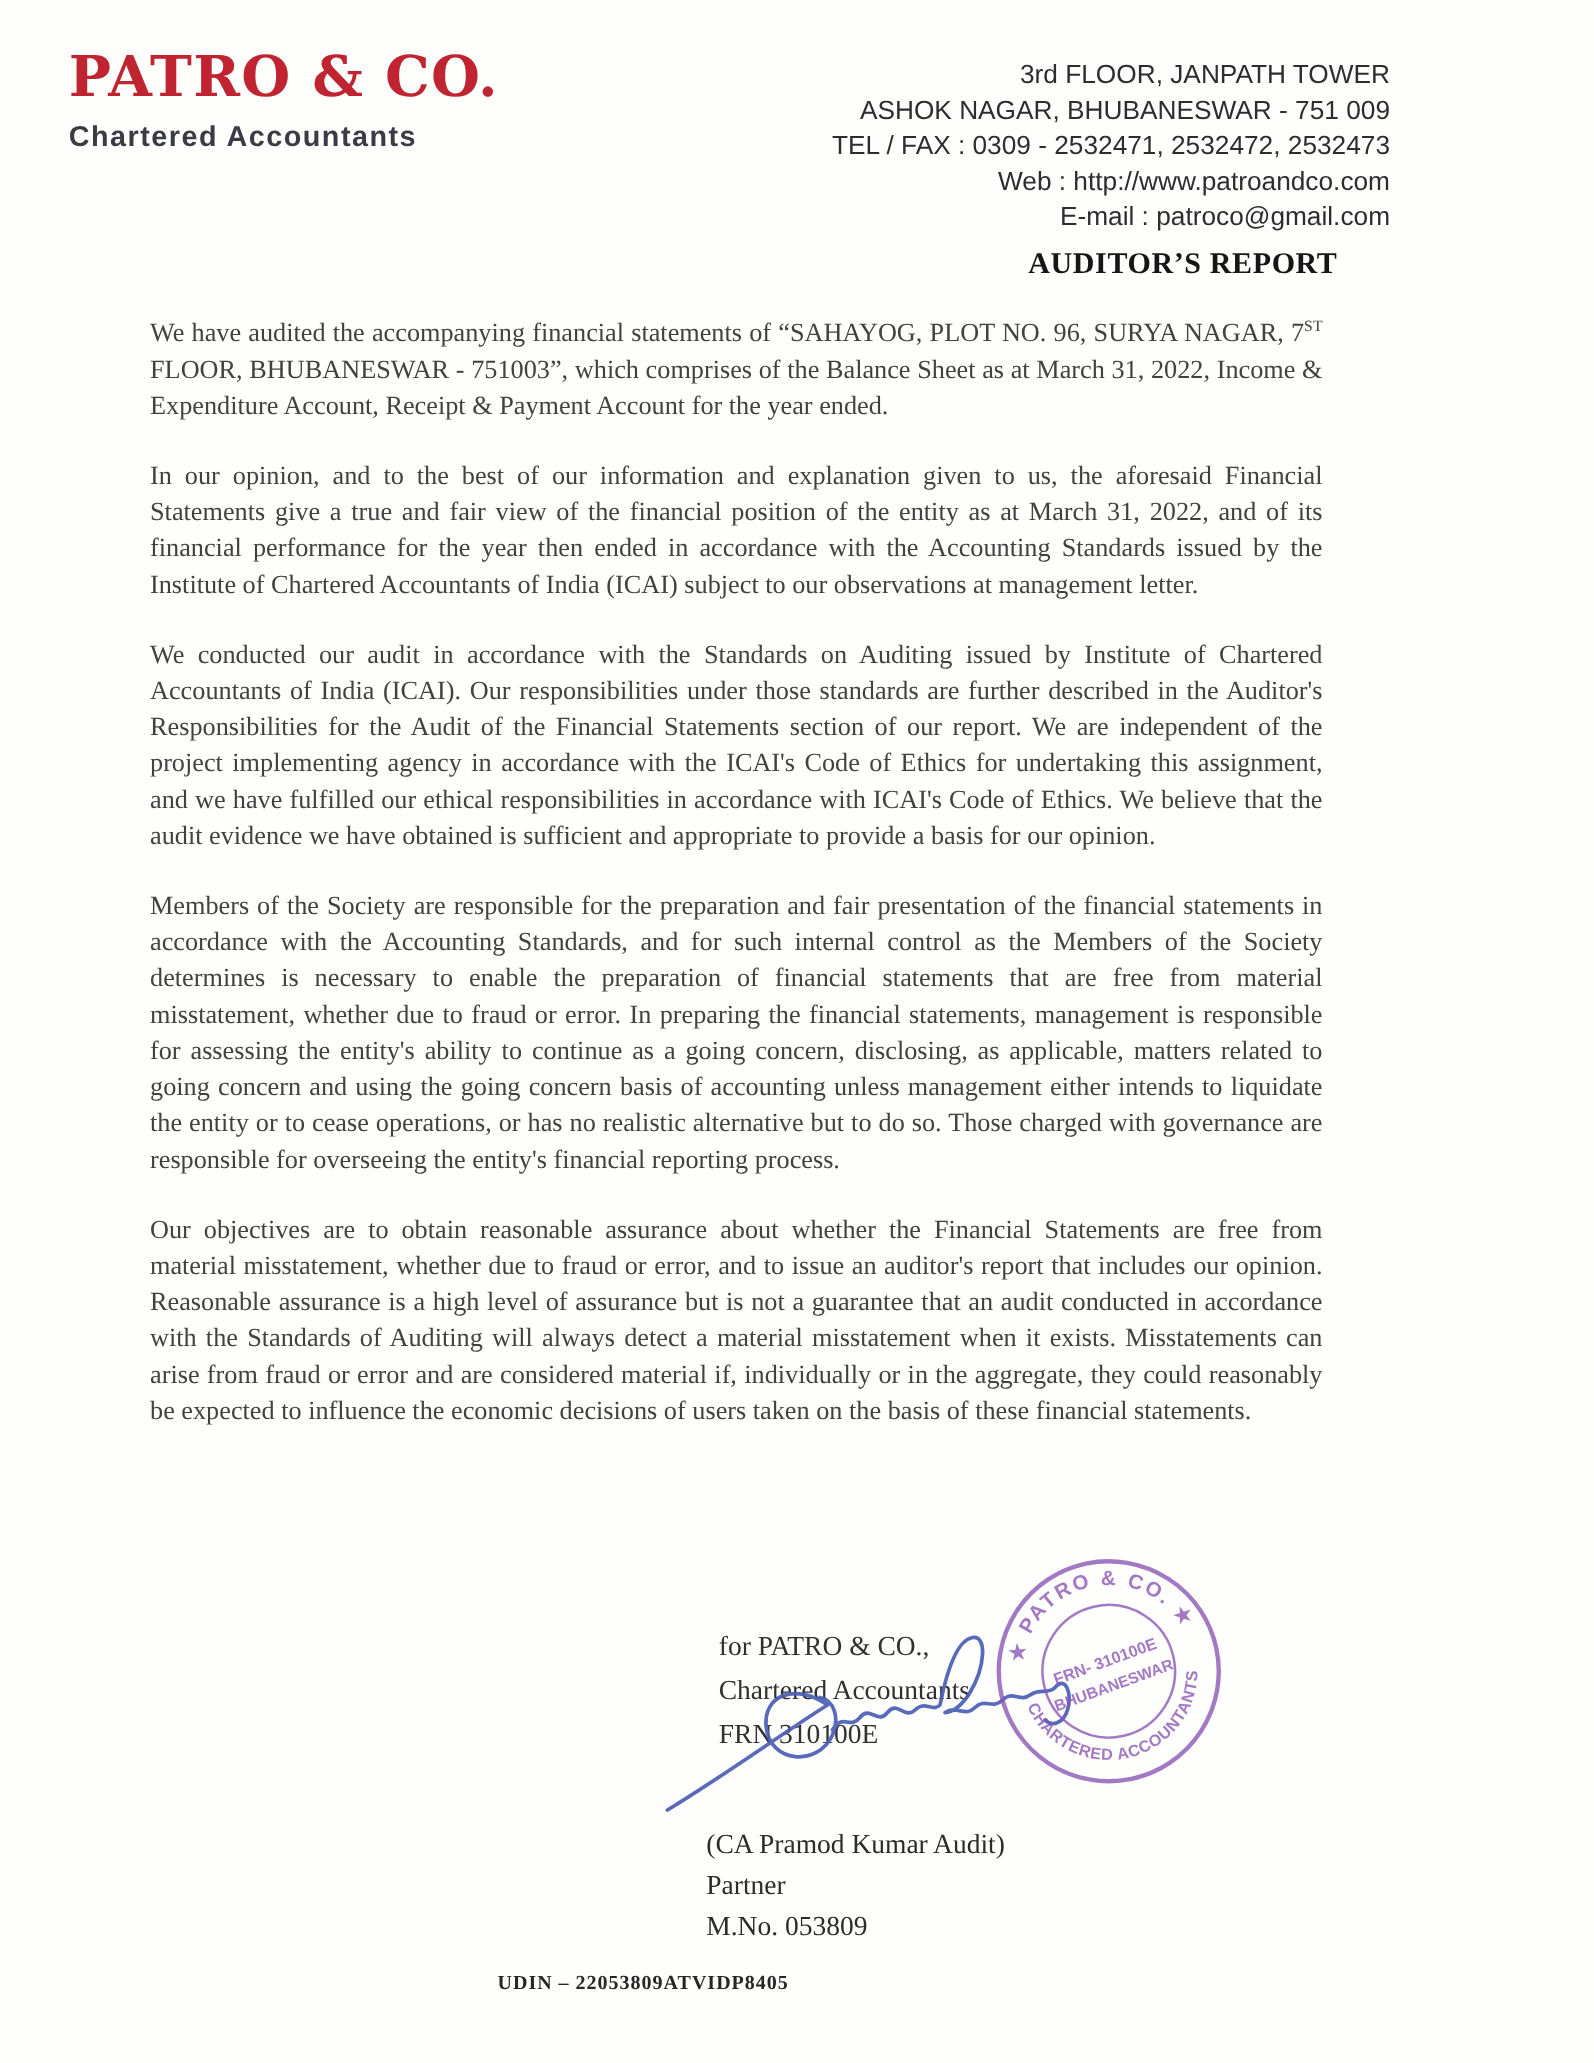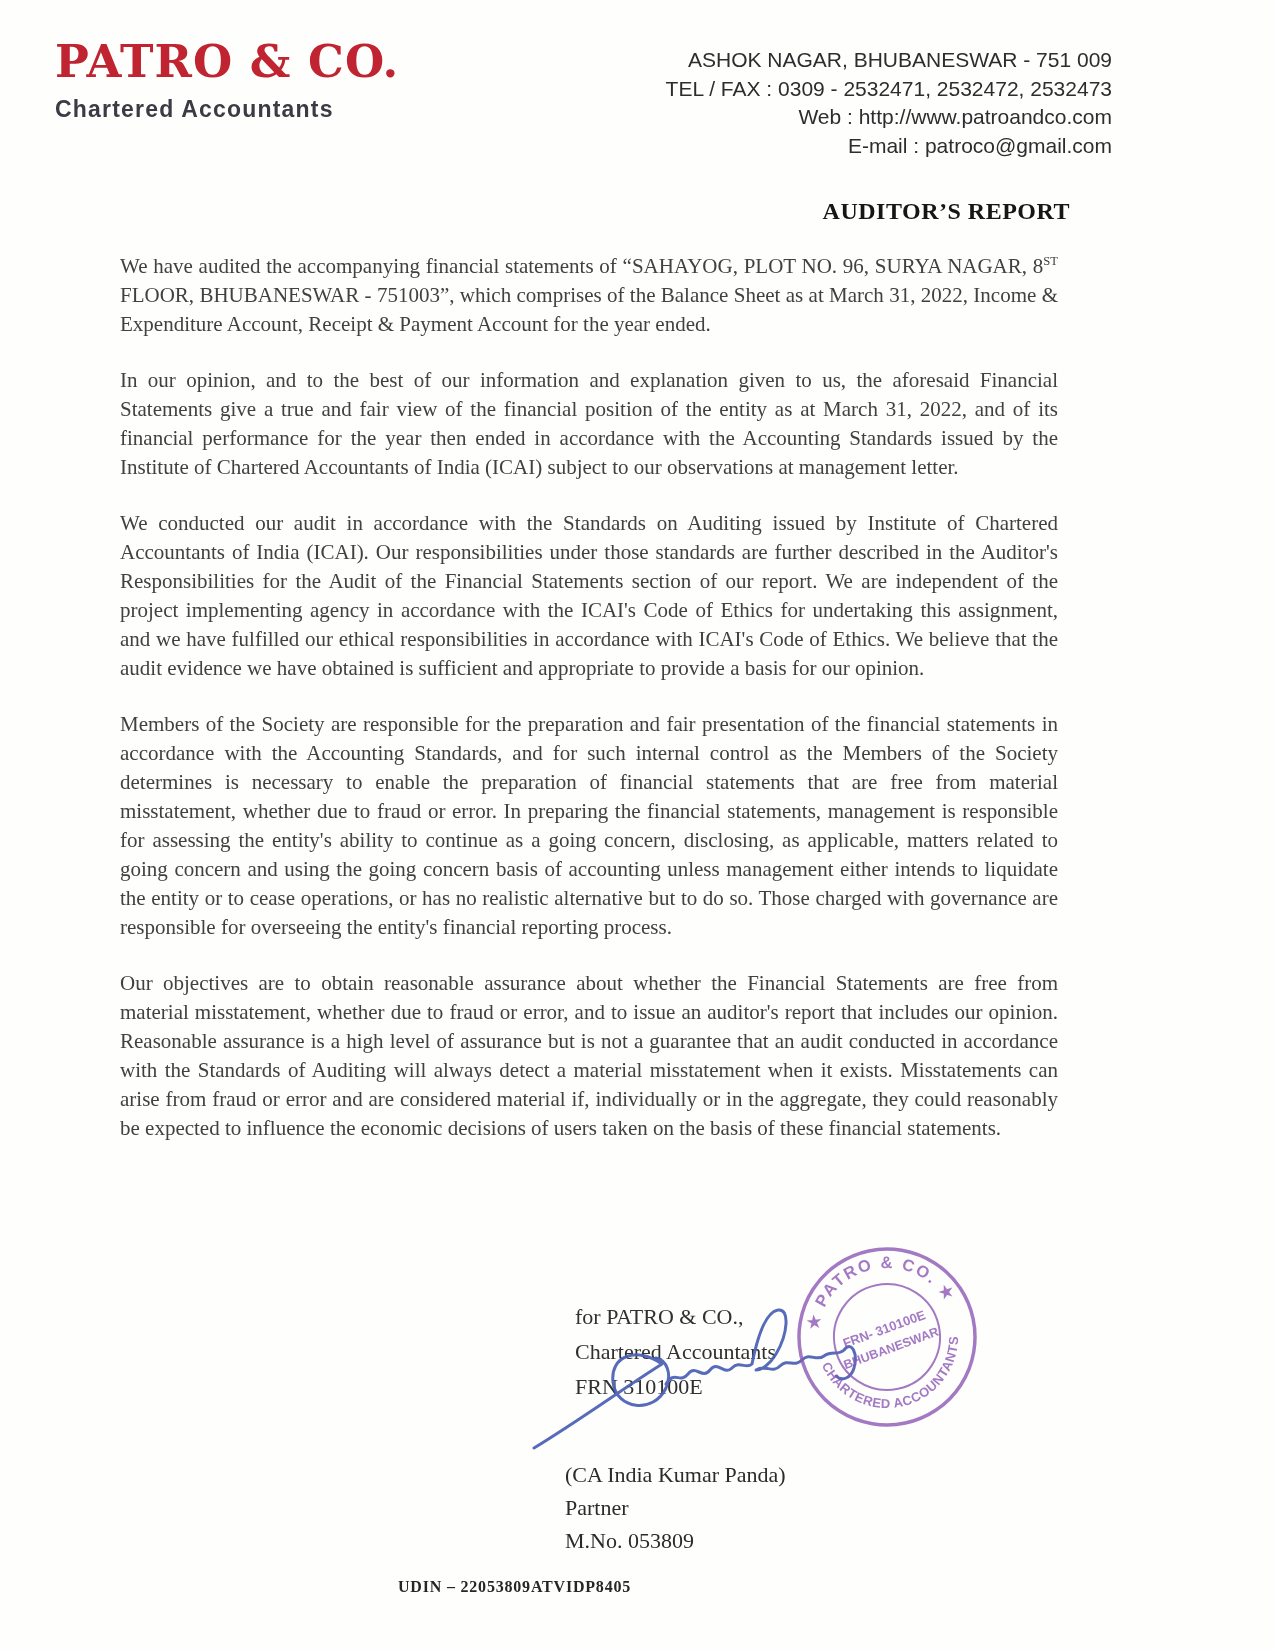--- a/index.html
+++ b/index.html
@@ -68,30 +68,31 @@
 <body>
 
 <div class="page">
 
   <div class="lh-left">
     <div class="firm-name">PATRO &amp; CO.</div>
     <div class="firm-sub">Chartered Accountants</div>
   </div>
 
   <div class="lh-right">
+    <div>3rd FLOOR, JANPATH TOWER</div>
     <div>ASHOK NAGAR, BHUBANESWAR - 751 009</div>
     <div>TEL / FAX : 0309 - 2532471, 2532472, 2532473</div>
     <div>Web : http://www.patroandco.com</div>
     <div>E-mail : patroco@gmail.com</div>
   </div>
 
   <div class="report-title">AUDITOR’S REPORT</div>
 
   <div class="body-copy">
-    <p><span>We have audited the accompanying financial statements of “SAHAYOG, PLOT NO. 96, SURYA NAGAR, 8</span><sup>ST</sup><span> FLOOR, BHUBANESWAR - 751003”, which comprises of the Balance Sheet as at March 31, 2022, Income &amp; Expenditure Account, Receipt &amp; Payment Account for the year ended.</span></p>
+    <p><span>We have audited the accompanying financial statements of “SAHAYOG, PLOT NO. 96, SURYA NAGAR, 7</span><sup>ST</sup><span> FLOOR, BHUBANESWAR - 751003”, which comprises of the Balance Sheet as at March 31, 2022, Income &amp; Expenditure Account, Receipt &amp; Payment Account for the year ended.</span></p>
     <p>In our opinion, and to the best of our information and explanation given to us, the aforesaid Financial Statements give a true and fair view of the financial position of the entity as at March 31, 2022, and of its financial performance for the year then ended in accordance with the Accounting Standards issued by the Institute of Chartered Accountants of India (ICAI) subject to our observations at management letter.</p>
     <p>We conducted our audit in accordance with the Standards on Auditing issued by Institute of Chartered Accountants of India (ICAI). Our responsibilities under those standards are further described in the Auditor's Responsibilities for the Audit of the Financial Statements section of our report. We are independent of the project implementing agency in accordance with the ICAI's Code of Ethics for undertaking this assignment, and we have fulfilled our ethical responsibilities in accordance with ICAI's Code of Ethics. We believe that the audit evidence we have obtained is sufficient and appropriate to provide a basis for our opinion.</p>
     <p>Members of the Society are responsible for the preparation and fair presentation of the financial statements in accordance with the Accounting Standards, and for such internal control as the Members of the Society determines is necessary to enable the preparation of financial statements that are free from material misstatement, whether due to fraud or error. In preparing the financial statements, management is responsible for assessing the entity's ability to continue as a going concern, disclosing, as applicable, matters related to going concern and using the going concern basis of accounting unless management either intends to liquidate the entity or to cease operations, or has no realistic alternative but to do so. Those charged with governance are responsible for overseeing the entity's financial reporting process.</p>
     <p>Our objectives are to obtain reasonable assurance about whether the Financial Statements are free from material misstatement, whether due to fraud or error, and to issue an auditor's report that includes our opinion. Reasonable assurance is a high level of assurance but is not a guarantee that an audit conducted in accordance with the Standards of Auditing will always detect a material misstatement when it exists. Misstatements can arise from fraud or error and are considered material if, individually or in the aggregate, they could reasonably be expected to influence the economic decisions of users taken on the basis of these financial statements.</p>
   </div>
 
   <div class="signoff">
     <div>for PATRO &amp; CO.,</div>
     <div>Chartered Accountants</div>
     <div>FRN 310100E</div>
@@ -129,21 +130,21 @@
       <textPath href="#arcTop" startOffset="50%" text-anchor="middle">★ PATRO &amp; CO. ★</textPath>
     </text>
     <text class="stamp-text" fill="#8a55b5" font-size="13" letter-spacing="0.5">
       <textPath href="#arcBottom" startOffset="50%" text-anchor="middle">CHARTERED ACCOUNTANTS</textPath>
     </text>
     <text class="stamp-text" x="95" y="91" text-anchor="middle" fill="#8a55b5" font-size="13" transform="rotate(-8 95 95)">FRN- 310100E</text>
     <text class="stamp-text" x="95" y="111" text-anchor="middle" fill="#8a55b5" font-size="12.5" transform="rotate(-8 95 95)">BHUBANESWAR</text>
   </svg>
 
   <div class="name-block">
-    <div>(CA India Kumar Panda)</div>
+    <div>(CA Pramod Kumar Audit)</div>
     <div>Partner</div>
     <div>M.No. 053809</div>
   </div>
 
 
   <div class="udin">UDIN – 22053809ATVIDP8405</div>
 
 </div>
 
 </body></html>

